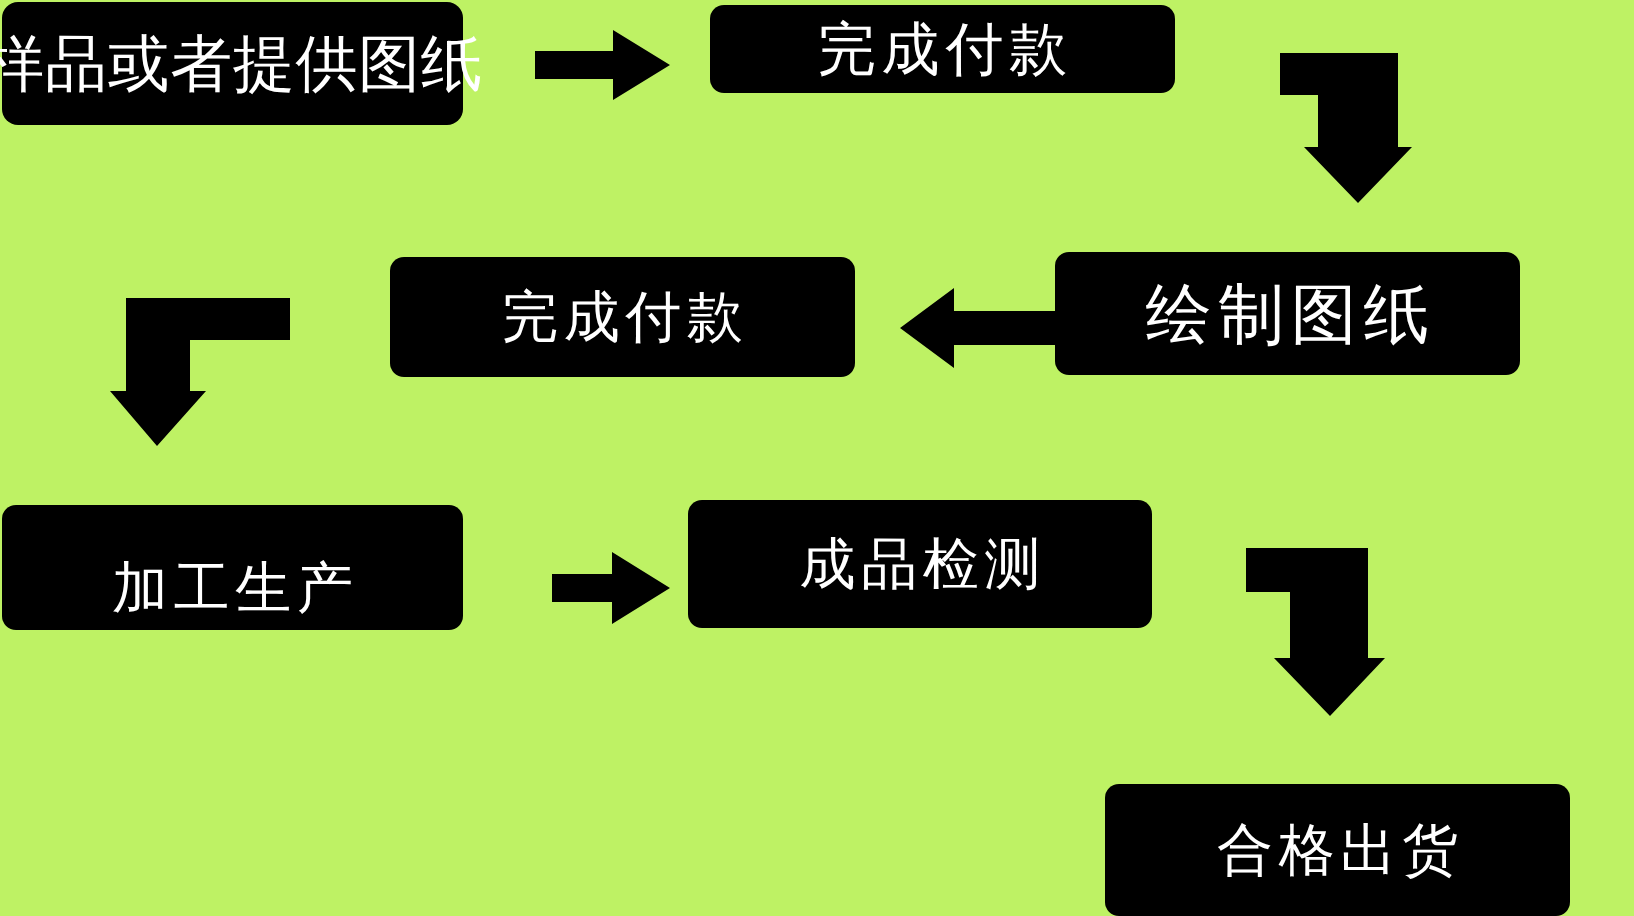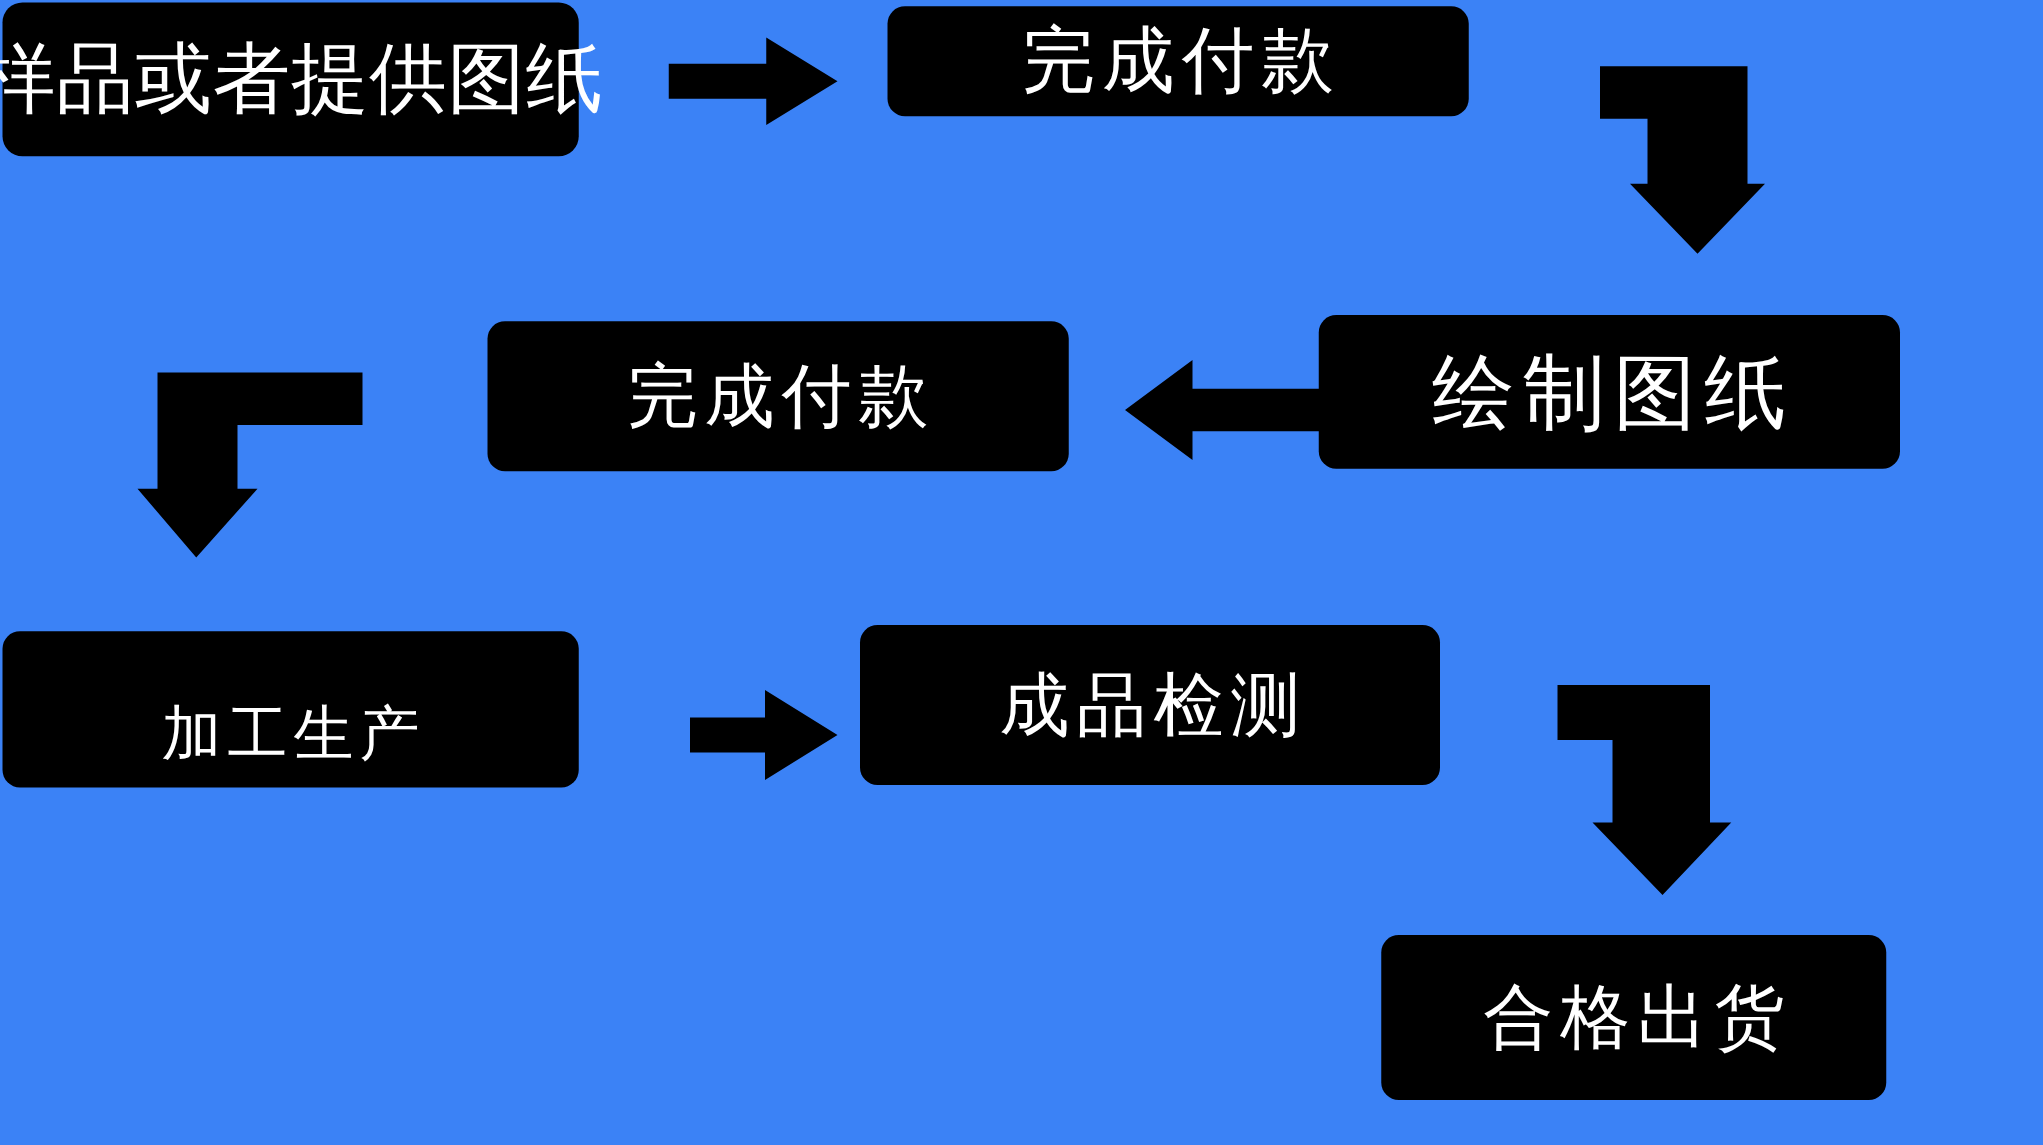--- a/index.html
+++ b/index.html
@@ -8,21 +8,21 @@
     padding: 0;
     background: #ffffff;
   }
   body {
     font-family: "Liberation Sans", "DejaVu Sans", sans-serif;
   }
   #flow-canvas {
     position: relative;
     width: 1634px;
     height: 916px;
-    background: #3b82f6;
+    background: #bef264;
     overflow: hidden;
   }
   .node-box {
     position: absolute;
     background: #000000;
     border-radius: 14px;
     display: flex;
     align-items: center;
     justify-content: center;
     box-sizing: border-box;
@@ -43,26 +43,26 @@
   #node-payment     { left: 710px;  top: 5px;   width: 465px; height: 88px; }
   #node-payment .node-label { font-size: 58px; }
 
   #node-confirm     { left: 390px;  top: 257px; width: 465px; height: 120px; }
   #node-confirm .node-label { font-size: 56px; }
 
   #node-drawing     { left: 1055px; top: 252px; width: 465px; height: 123px; }
   #node-drawing .node-label { font-size: 66px; }
 
   #node-production  { left: 2px;    top: 505px; width: 461px; height: 125px; }
-  #node-production .node-label { font-size: 48px; margin-top: 40px; }
+  #node-production .node-label { font-size: 56px; margin-top: 40px; }
 
   #node-inspection  { left: 688px;  top: 500px; width: 464px; height: 128px; }
   #node-inspection .node-label { font-size: 56px; }
 
-  #node-shipment    { left: 1105px; top: 748px; width: 404px; height: 132px; }
+  #node-shipment    { left: 1105px; top: 784px; width: 465px; height: 132px; }
   #node-shipment .node-label { font-size: 56px; }
 
   
   .arrow-svg {
     position: absolute;
     display: block;
     overflow: visible;
   }
   .arrow-shape { fill: #000000; }
 

